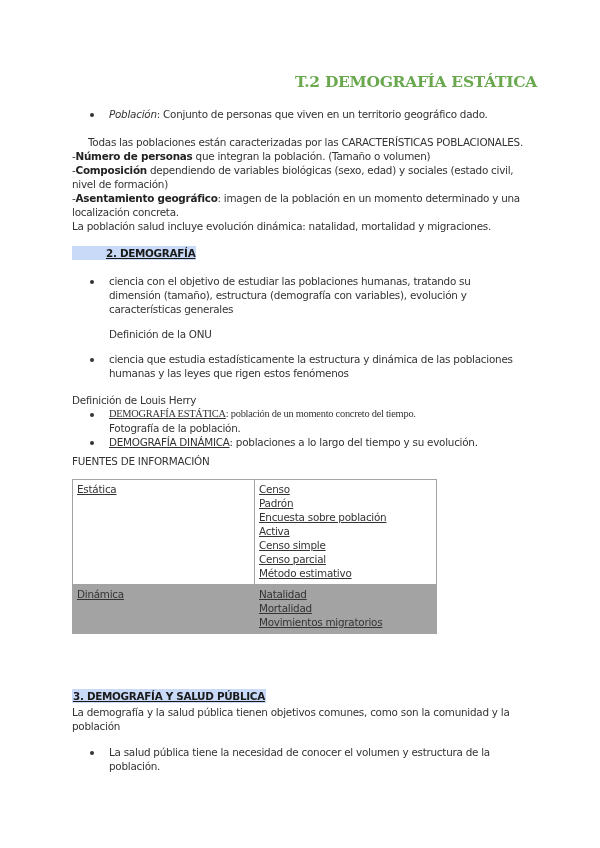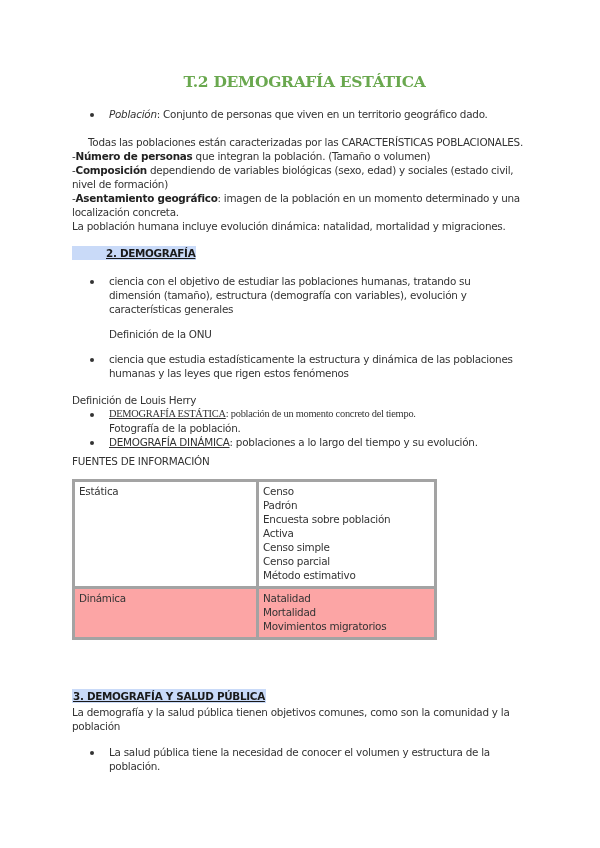--- a/index.html
+++ b/index.html
@@ -19,21 +19,21 @@
       position: absolute;
       left: 72px;
       top: 0;
       width: 465px;
     }
     .title {
       position: absolute;
       left: 0;
       top: 72px;
       width: 465px;
-      text-align: center;
+      text-align: right;
       font-family: "DejaVu Serif", serif;
       font-weight: bold;
       font-size: 15.5px;
       color: #6aa84f;
       letter-spacing: -0.3px;
     }
     .t {
       position: absolute;
       font-size: 10.4px;
       line-height: 14px;
@@ -66,26 +66,27 @@
       position: absolute;
       left: 0;
       top: 479px;
       width: 365px;
       border-collapse: collapse;
       font-size: 10.4px;
       line-height: 14px;
       letter-spacing: -0.25px;
     }
     table.sources td {
-      border: 3px solid #a3a3a3;
+      border: 1px solid #a3a3a3;
       vertical-align: top;
       padding: 2px 4px 4px 4px;
+      text-decoration: underline;
     }
     table.sources td.col1 { width: 173px; }
-    table.sources tr.alt td { background: #fca5a5; }
+    table.sources tr.alt td { background: #a3a3a3; }
     .cell-line { display: block; white-space: nowrap; }
   </style>
 </head>
 <body>
 
 <div class="page">
 
   <div class="title">T.2 DEMOGRAFÍA ESTÁTICA</div>
 
   <span class="bullet" style="left:18px; top:113px;"></span>
@@ -98,21 +99,21 @@
     <span>-</span><b>Número de personas</b><span> que integran la población. (Tamaño o volumen)</span>
   </div>
   <div class="t" style="left:0; top:163px;">
     <span>-</span><b>Composición</b><span> dependiendo de variables biológicas (sexo, edad) y sociales (estado civil,</span>
   </div>
   <div class="t" style="left:0; top:177px;">nivel de formación)</div>
   <div class="t" style="left:0; top:191px;">
     <span>-</span><b>Asentamiento geográfico</b><span>: imagen de la población en un momento determinado y una</span>
   </div>
   <div class="t" style="left:0; top:205px;">localización concreta.</div>
-  <div class="t" style="left:0; top:219px;">La población humana incluye evolución dinámica: natalidad, mortalidad y migraciones.</div>
+  <div class="t" style="left:0; top:219px;">La población salud incluye evolución dinámica: natalidad, mortalidad y migraciones.</div>
 
   <div class="heading" style="left:0; top:246px;padding-left:34px;">2. DEMOGRAFÍA</div>
 
   <span class="bullet" style="left:18px; top:280px;"></span>
   <div class="t" style="left:37px; top:274px;">ciencia con el objetivo de estudiar las poblaciones humanas, tratando su</div>
   <div class="t" style="left:37px; top:288px;">dimensión (tamaño), estructura (demografía con variables), evolución y</div>
   <div class="t" style="left:37px; top:302px;">características generales</div>
 
   <div class="t" style="left:37px; top:327px;">Definición de la ONU</div>
 

